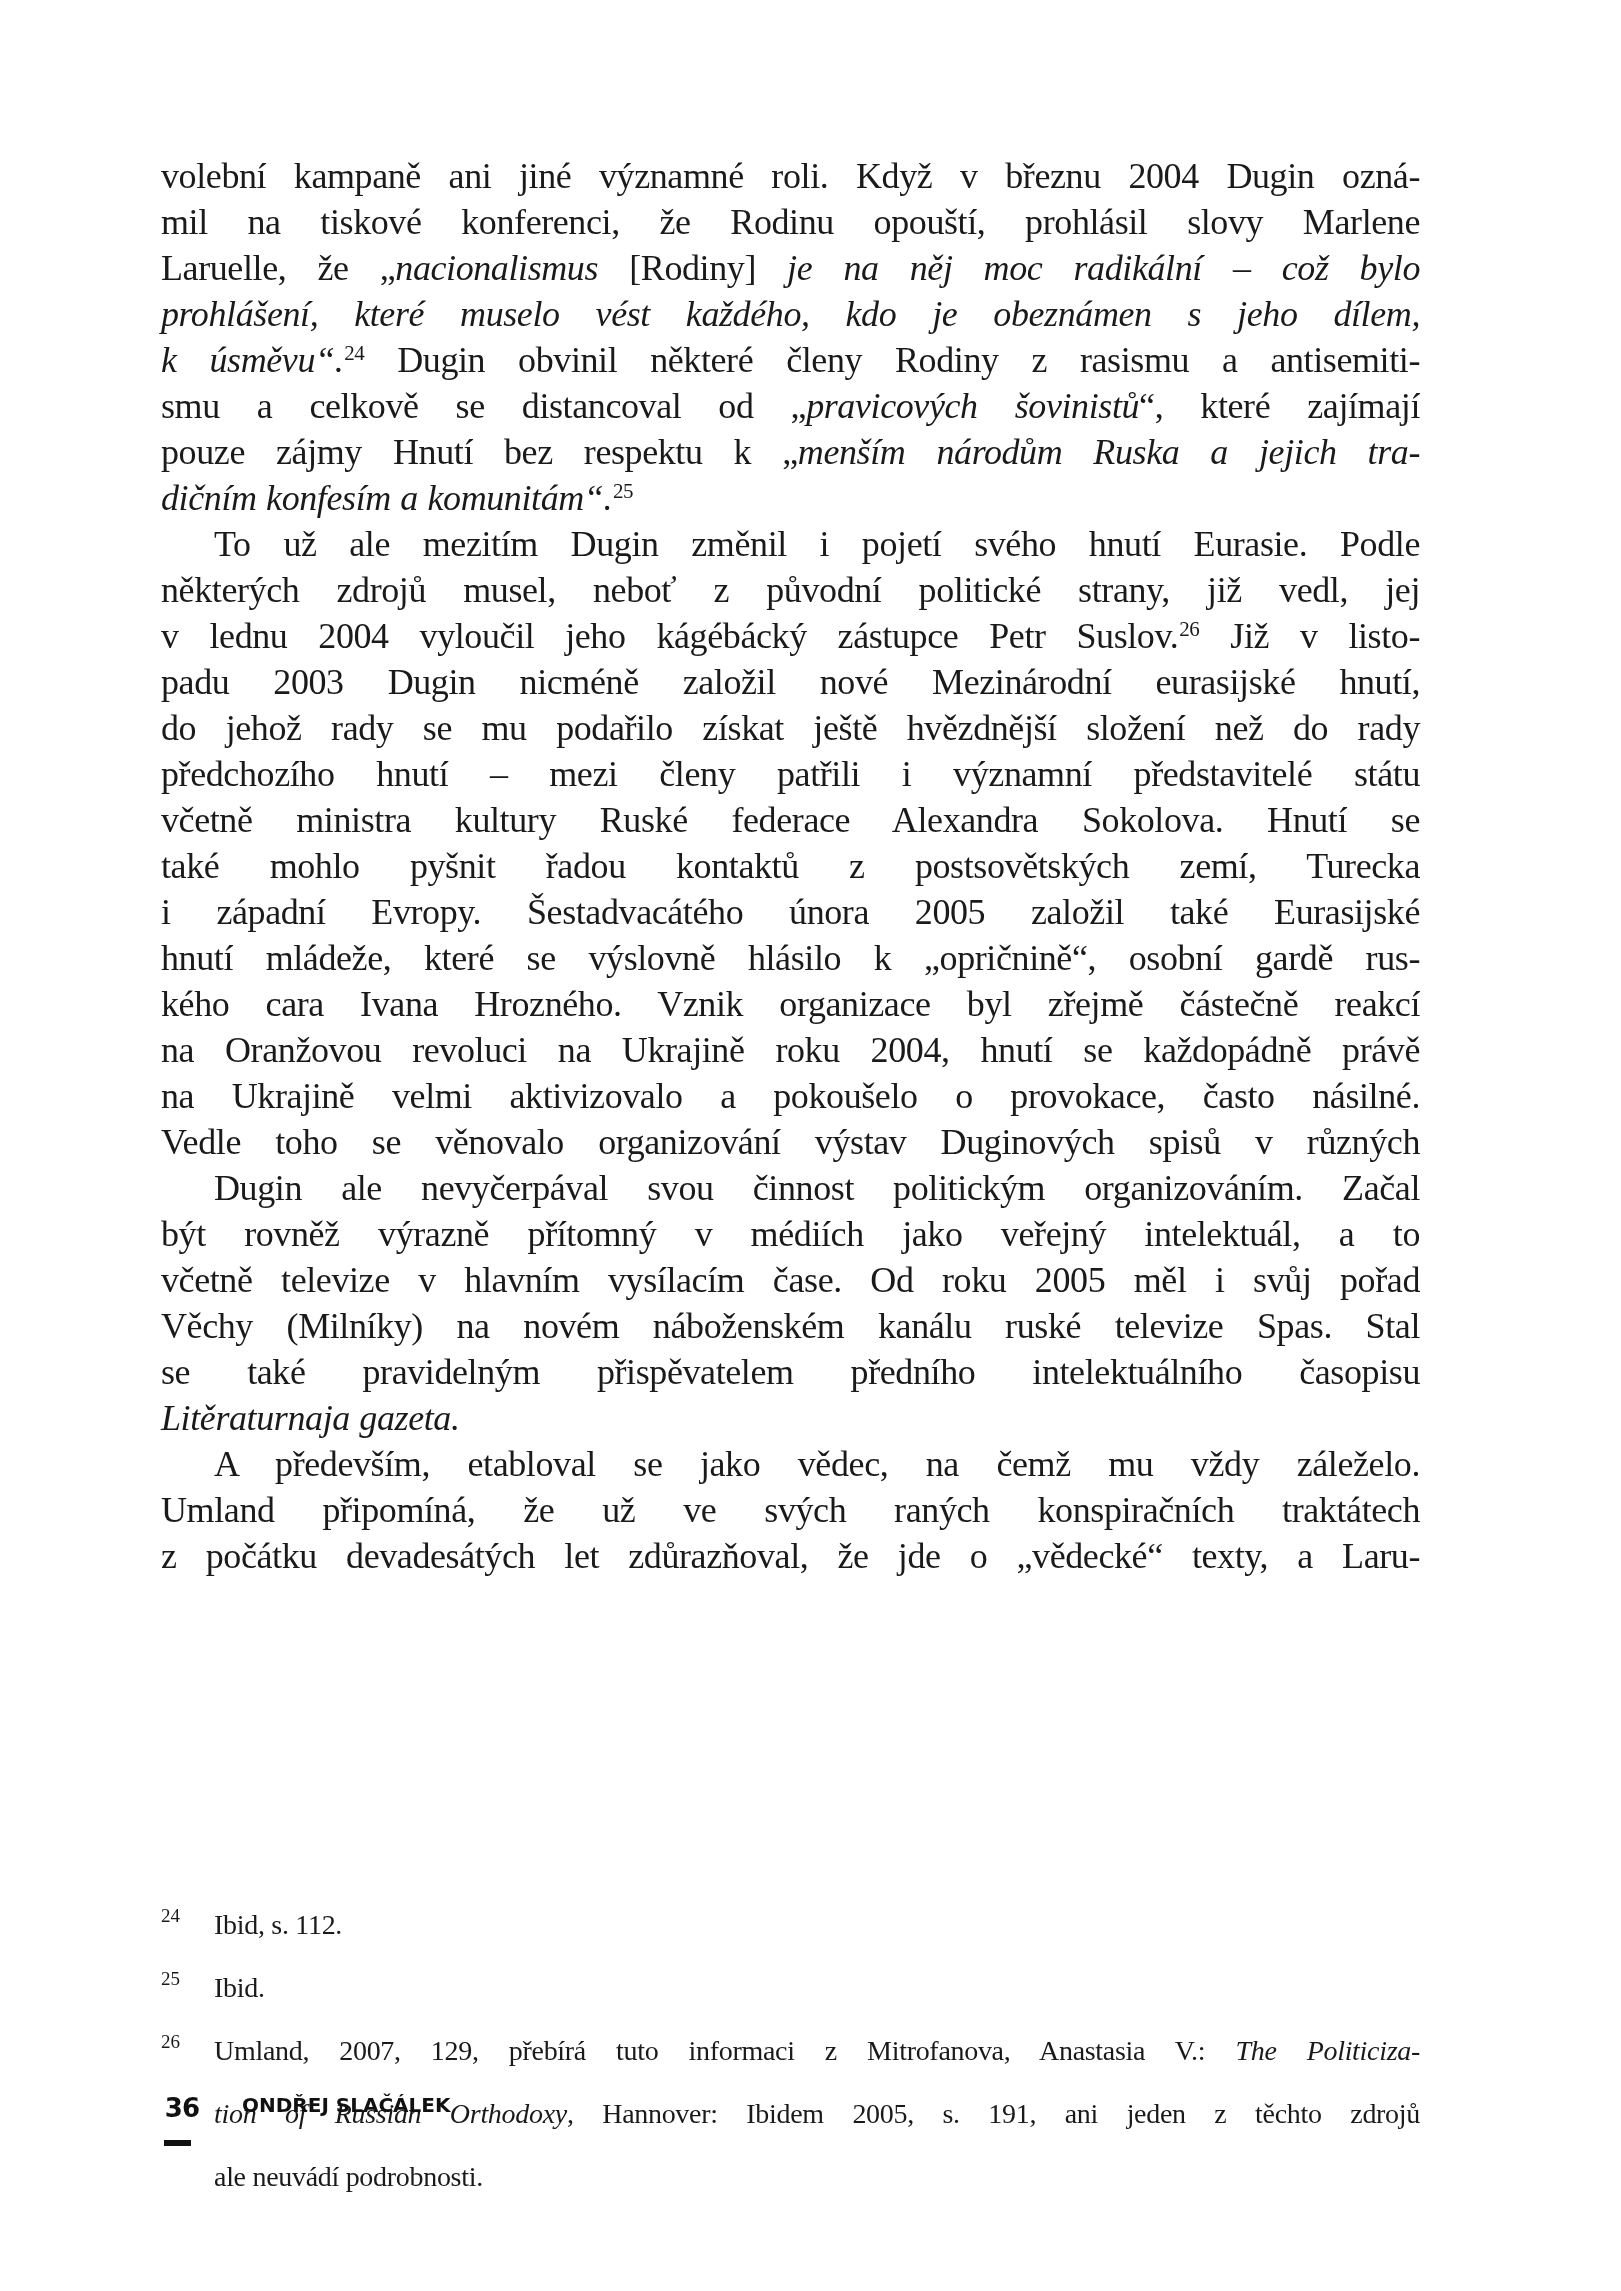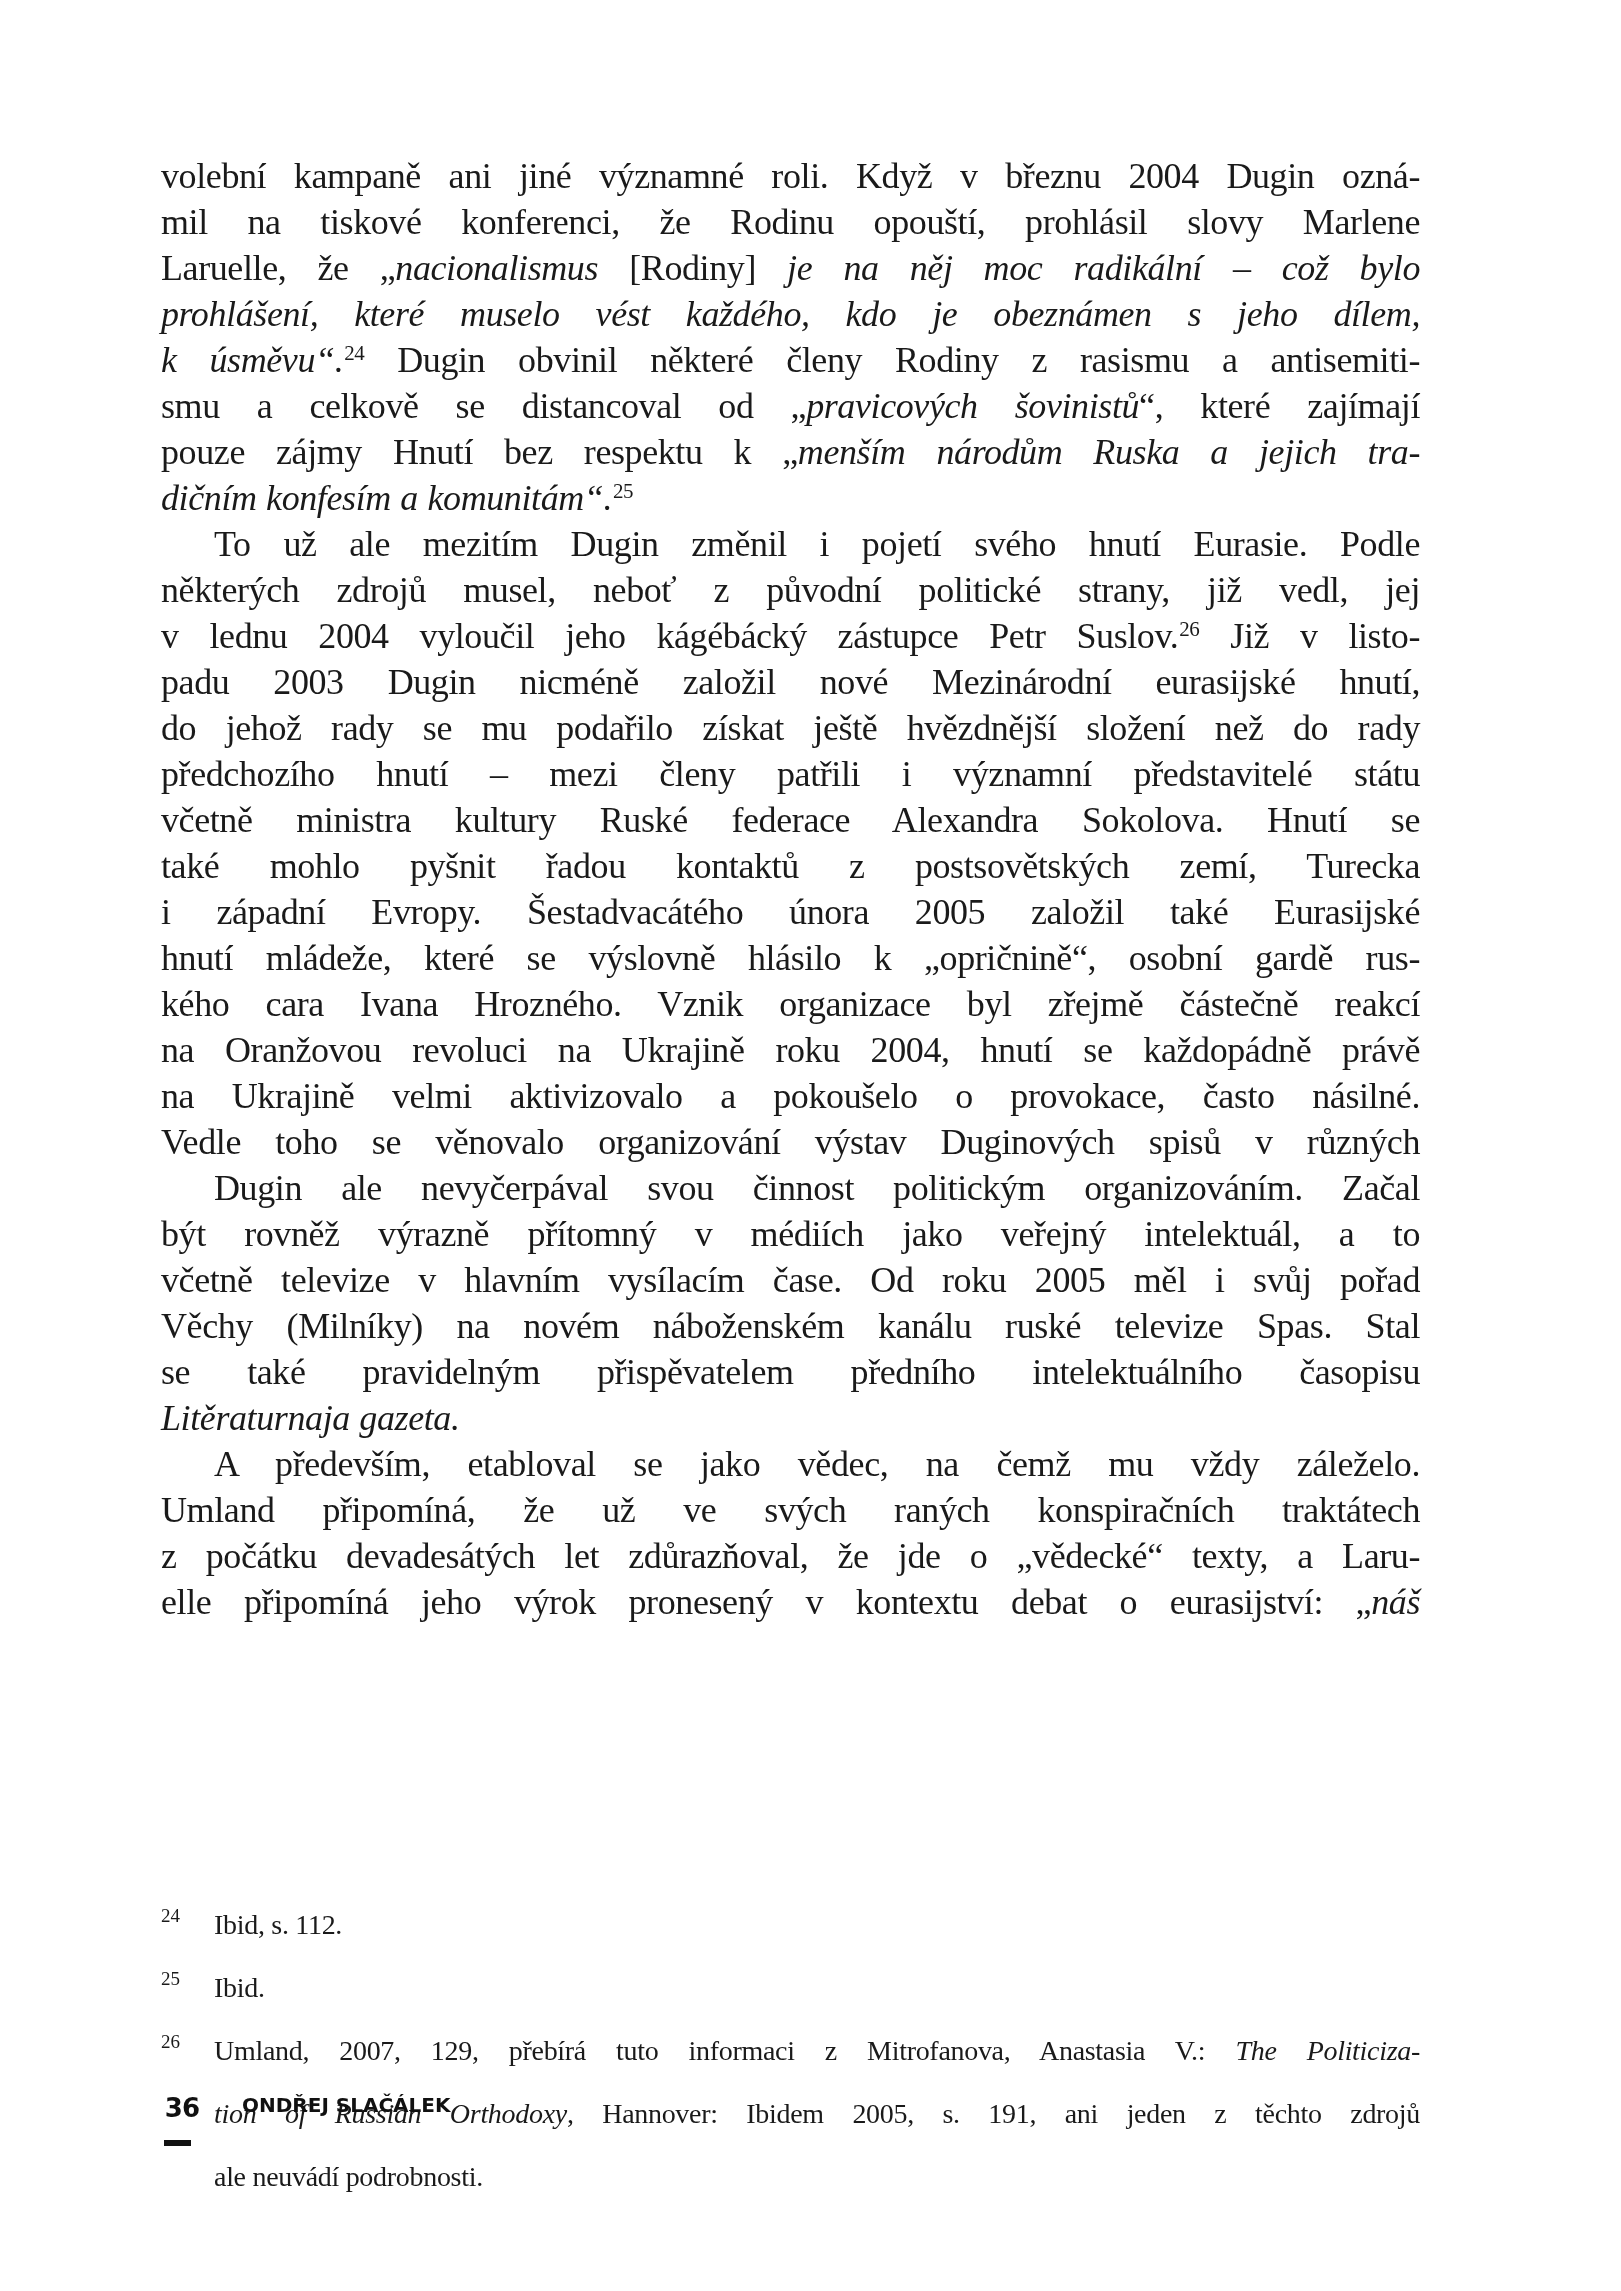--- a/index.html
+++ b/index.html
@@ -161,21 +161,20 @@
       <span class="line">včetně televize v hlavním vysílacím čase. Od roku 2005 měl i svůj pořad</span>
       <span class="line">Věchy (Milníky) na novém náboženském kanálu ruské televize Spas. Stal</span>
       <span class="line">se také pravidelným přispěvatelem předního intelektuálního časopisu</span>
       <span class="line last"><i>Litěraturnaja gazeta.</i></span>
     </div>
 
     <div>
       <span class="line indent">A především, etabloval se jako vědec, na čemž mu vždy záleželo.</span>
       <span class="line">Umland připomíná, že už ve svých raných konspiračních traktátech</span>
       <span class="line">z počátku devadesátých let zdůrazňoval, že jde o „vědecké“ texty, a Laru-</span>
-      <span class="line"><span class="seg">elle připomíná jeho výrok pronesený v kontextu debat o eurasijství: „</span><i>náš</i></span>
     </div>
   </div>
 
   <div class="footnotes">
     <div class="fn">
       <span class="fn-num">24</span>
       <span class="fn-line last">Ibid, s. 112.</span>
     </div>
     <div class="fn">
       <span class="fn-num">25</span>

